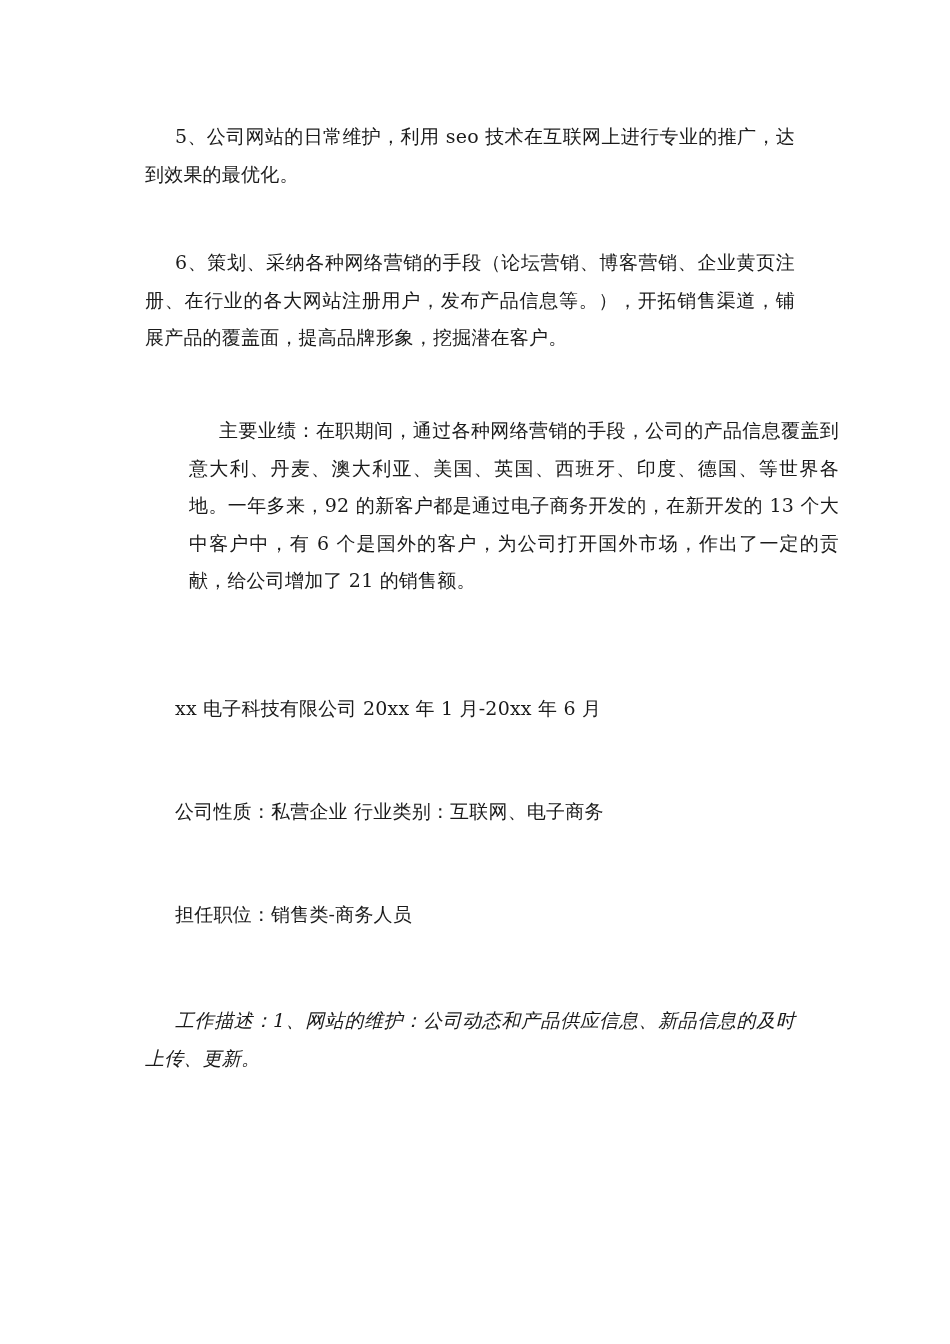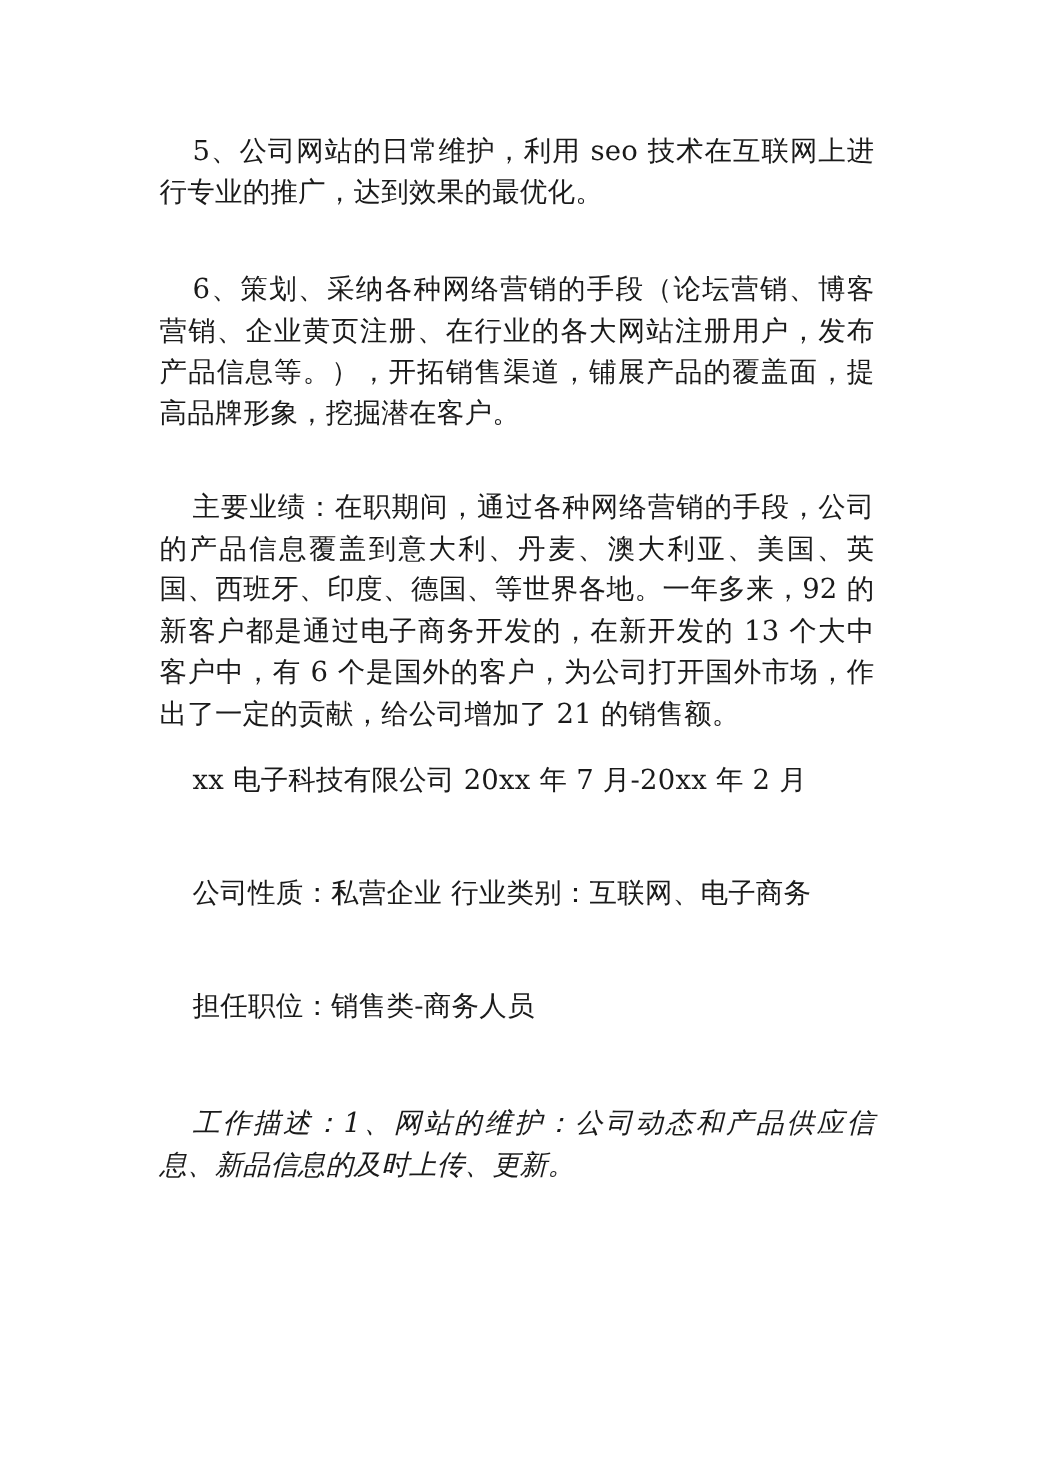--- a/index.html
+++ b/index.html
@@ -1,32 +1,32 @@
 <!DOCTYPE html>
 <html><head>
 <meta charset="utf-8">
 <style>
   html, body { margin: 0; padding: 0; background: #ffffff; }
   body { width: 950px; height: 1344px; position: relative; overflow: hidden;
          font-family: "DejaVu Serif", "Liberation Serif", serif; color: #1a1a1a; }
   .page { position: absolute; left: 0; top: 0; width: 950px; height: 1344px; background: #fff; }
-  .para { position: absolute; left: 145px; width: 650px; font-size: 25px; line-height: 37.6px;
+  .para { position: absolute; left: 145px; width: 650px; font-size: 19px; line-height: 37.6px;
           text-indent: 30px; margin: 0; text-align: justify; letter-spacing: 0.2px; }
   .p1 { top: 118px; }
   .p2 { top: 244px; }
-  .p3 { top: 442px; }
+  .p3 { top: 412px; margin-left: 44px; }
   .p4 { top: 690px; }
   .p5 { top: 793px; }
   .p6 { top: 896px; }
   .p7 { top: 1002px; font-style: italic; }
 </style>
 </head>
 <body>
 
 <div class="page">
   <p class="para p1">5、公司网站的日常维护，利用 seo 技术在互联网上进行专业的推广，达到效果的最优化。</p>
   <p class="para p2">6、策划、采纳各种网络营销的手段（论坛营销、博客营销、企业黄页注册、在行业的各大网站注册用户，发布产品信息等。），开拓销售渠道，铺展产品的覆盖面，提高品牌形象，挖掘潜在客户。</p>
   <p class="para p3">主要业绩：在职期间，通过各种网络营销的手段，公司的产品信息覆盖到意大利、丹麦、澳大利亚、美国、英国、西班牙、印度、德国、等世界各地。一年多来，92 的新客户都是通过电子商务开发的，在新开发的 13 个大中客户中，有 6 个是国外的客户，为公司打开国外市场，作出了一定的贡献，给公司增加了 21 的销售额。</p>
-  <p class="para p4">xx 电子科技有限公司 20xx 年 7 月-20xx 年 2 月</p>
+  <p class="para p4">xx 电子科技有限公司 20xx 年 1 月-20xx 年 6 月</p>
   <p class="para p6">担任职位：销售类-商务人员</p>
   <p class="para p5">公司性质：私营企业 行业类别：互联网、电子商务</p>
   <p class="para p7">工作描述：1、网站的维护：公司动态和产品供应信息、新品信息的及时上传、更新。</p>
 </div>
 
 </body></html>

